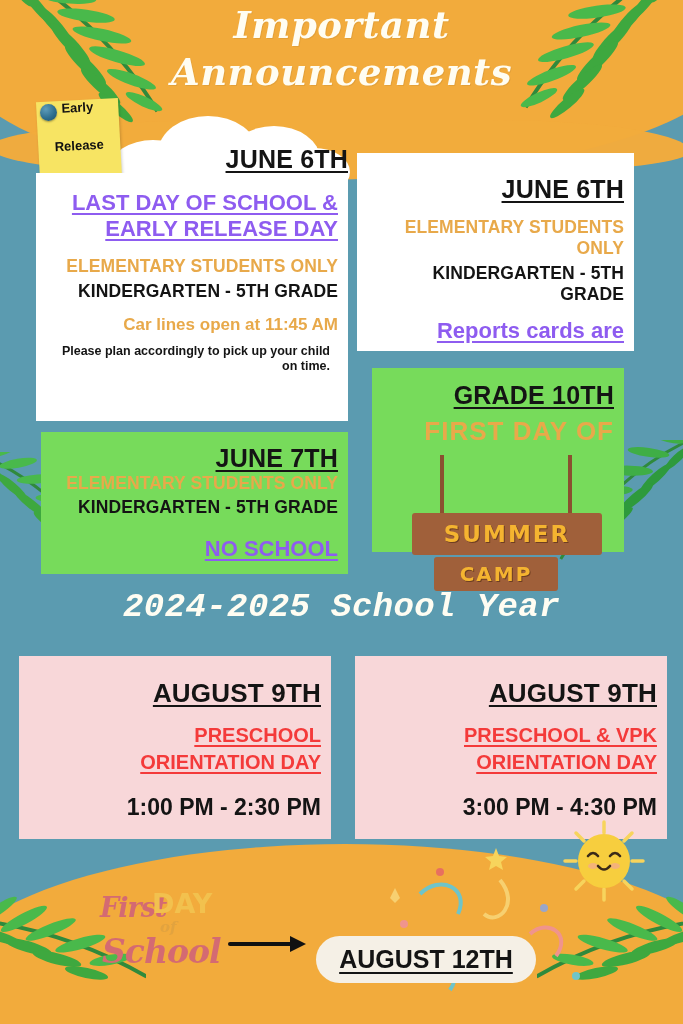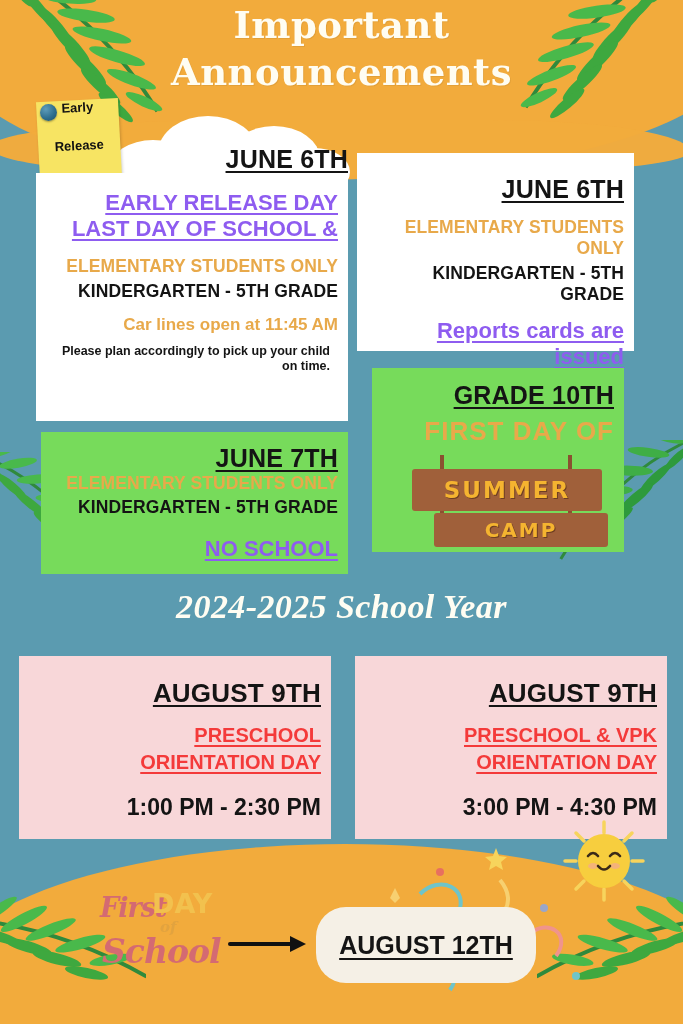--- a/index.html
+++ b/index.html
@@ -35,30 +35,30 @@
   .cloud i { position:absolute; background:#FFFFFF; border-radius:50%; display:block; }
 
   
   .frond { position:absolute; pointer-events:none; }
 
   
   .title {
     position:absolute; left:0; right:0; top:2px;
     text-align:center;
     font-family:"DejaVu Serif", serif;
-    font-weight:bold;
+    font-style:italic; font-weight:bold;
     color:#FFFDF2;
     font-size:37px; line-height:1.28;
     letter-spacing:.5px;
     text-shadow:1px 1px 0 rgba(0,0,0,.06);
   }
   .year-title {
     position:absolute; left:0; right:0; top:588px;
     text-align:center;
-    font-family:Liberation Serif, serif;
+    font-family:Liberation Mono, monospace;
     font-style:italic; font-weight:bold;
     color:#FFFDF2;
     font-size:34px;
     letter-spacing:.4px;
   }
 
   
   .sticky {
     position:absolute; left:38px; top:100px; width:82px; height:80px;
     background:#F7E463;
@@ -132,23 +132,24 @@
   
   .sign-wrap { position:relative; width:100%; height:96px; margin-top:4px; }
   .plank {
     position:absolute; background:#A0603A;
     border-radius:3px;
     display:flex; align-items:center; justify-content:center;
     color:#F5B430; font-weight:bold;
     font-family:"DejaVu Sans", sans-serif;
     text-shadow:1px 1px 0 #6E3E22;
     letter-spacing:2px;
+    margin-top:44px;
   }
   .plank.p1 { left:30px; top:18px; width:190px; height:42px; font-size:23px; }
-  .plank.p2 { left:52px; top:62px; width:174px; height:34px; font-size:20px; }
+  .plank.p2 { left:52px; top:62px; width:124px; height:34px; font-size:20px; }
   .post {
     position:absolute; width:4px; background:#8A5130; top:4px; height:92px;
   }
   .post.l { left:58px; }
   .post.r { left:186px; }
 
   
   .fds-logo { position:absolute; left:96px; bottom:32px; width:130px; height:106px; }
   .fds-logo .l1 {
     position:absolute; left:4px; top:6px;
@@ -167,21 +168,21 @@
   }
   .fds-logo .l4 {
     position:absolute; left:6px; top:46px;
     font-family:"DejaVu Serif", serif; font-style:italic; font-weight:bold;
     font-size:33px; color:#D46A72; letter-spacing:-1px;
   }
 
   .arrow { position:absolute; left:228px; bottom:69px; width:84px; height:22px; }
 
   .aug-badge {
-    position:absolute; left:316px; bottom:41px; width:220px; height:76px;
+    position:absolute; left:316px; bottom:41px; width:220px; height:47px;
     background:#F5F0E6; border-radius:30px;
     display:flex; align-items:center; justify-content:center;
   }
   .aug-badge span {
     font-size:25px; font-weight:bold; color:#141414;
     text-decoration:underline; text-underline-offset:4px;
   }
 
   .sun { position:absolute; right:38px; bottom:122px; width:82px; height:82px; }
   .confetti { position:absolute; pointer-events:none; }
@@ -346,43 +347,42 @@
       <span>Release</span><br>
       <span>Day!</span>
     </span>
   </div>
   <div class="pin"></div>
 
   <div class="card white c1">
     <div class="date">JUNE 6TH</div>
     <div class="spacer-s"></div>
     <div class="purple">
+      <div>LAST DAY OF SCHOOL &amp;</div>
       <div>EARLY RELEASE DAY</div>
-      <div>LAST DAY OF SCHOOL &amp;</div>
     </div>
     <div class="spacer-m"></div>
     <div class="orange">ELEMENTARY STUDENTS ONLY</div>
     <div style="height:4px"></div>
     <div class="black">KINDERGARTEN - 5TH GRADE</div>
     <div class="spacer-m"></div>
     <div class="orange-note">Car lines open at 11:45 AM</div>
     <div class="spacer-s"></div>
     <div class="small-note">Please plan accordingly to pick up your child on time.</div>
   </div>
 
   <div class="card white c2">
     <div class="date">JUNE 6TH</div>
     <div class="spacer-m"></div>
     <div class="orange">ELEMENTARY STUDENTS ONLY</div>
     <div style="height:4px"></div>
     <div class="black">KINDERGARTEN - 5TH GRADE</div>
     <div class="spacer-m"></div>
     <div class="purple">
       <div>Reports cards are</div>
-      <div>issued</div>
     </div>
   </div>
 
   <div class="card green c3">
     <div class="date">JUNE 7TH</div>
     <div class="orange">ELEMENTARY STUDENTS ONLY</div>
     <div style="height:3px"></div>
     <div class="black">KINDERGARTEN - 5TH GRADE</div>
     <div class="spacer-l"></div>
     <div class="purple">NO SCHOOL </div>

